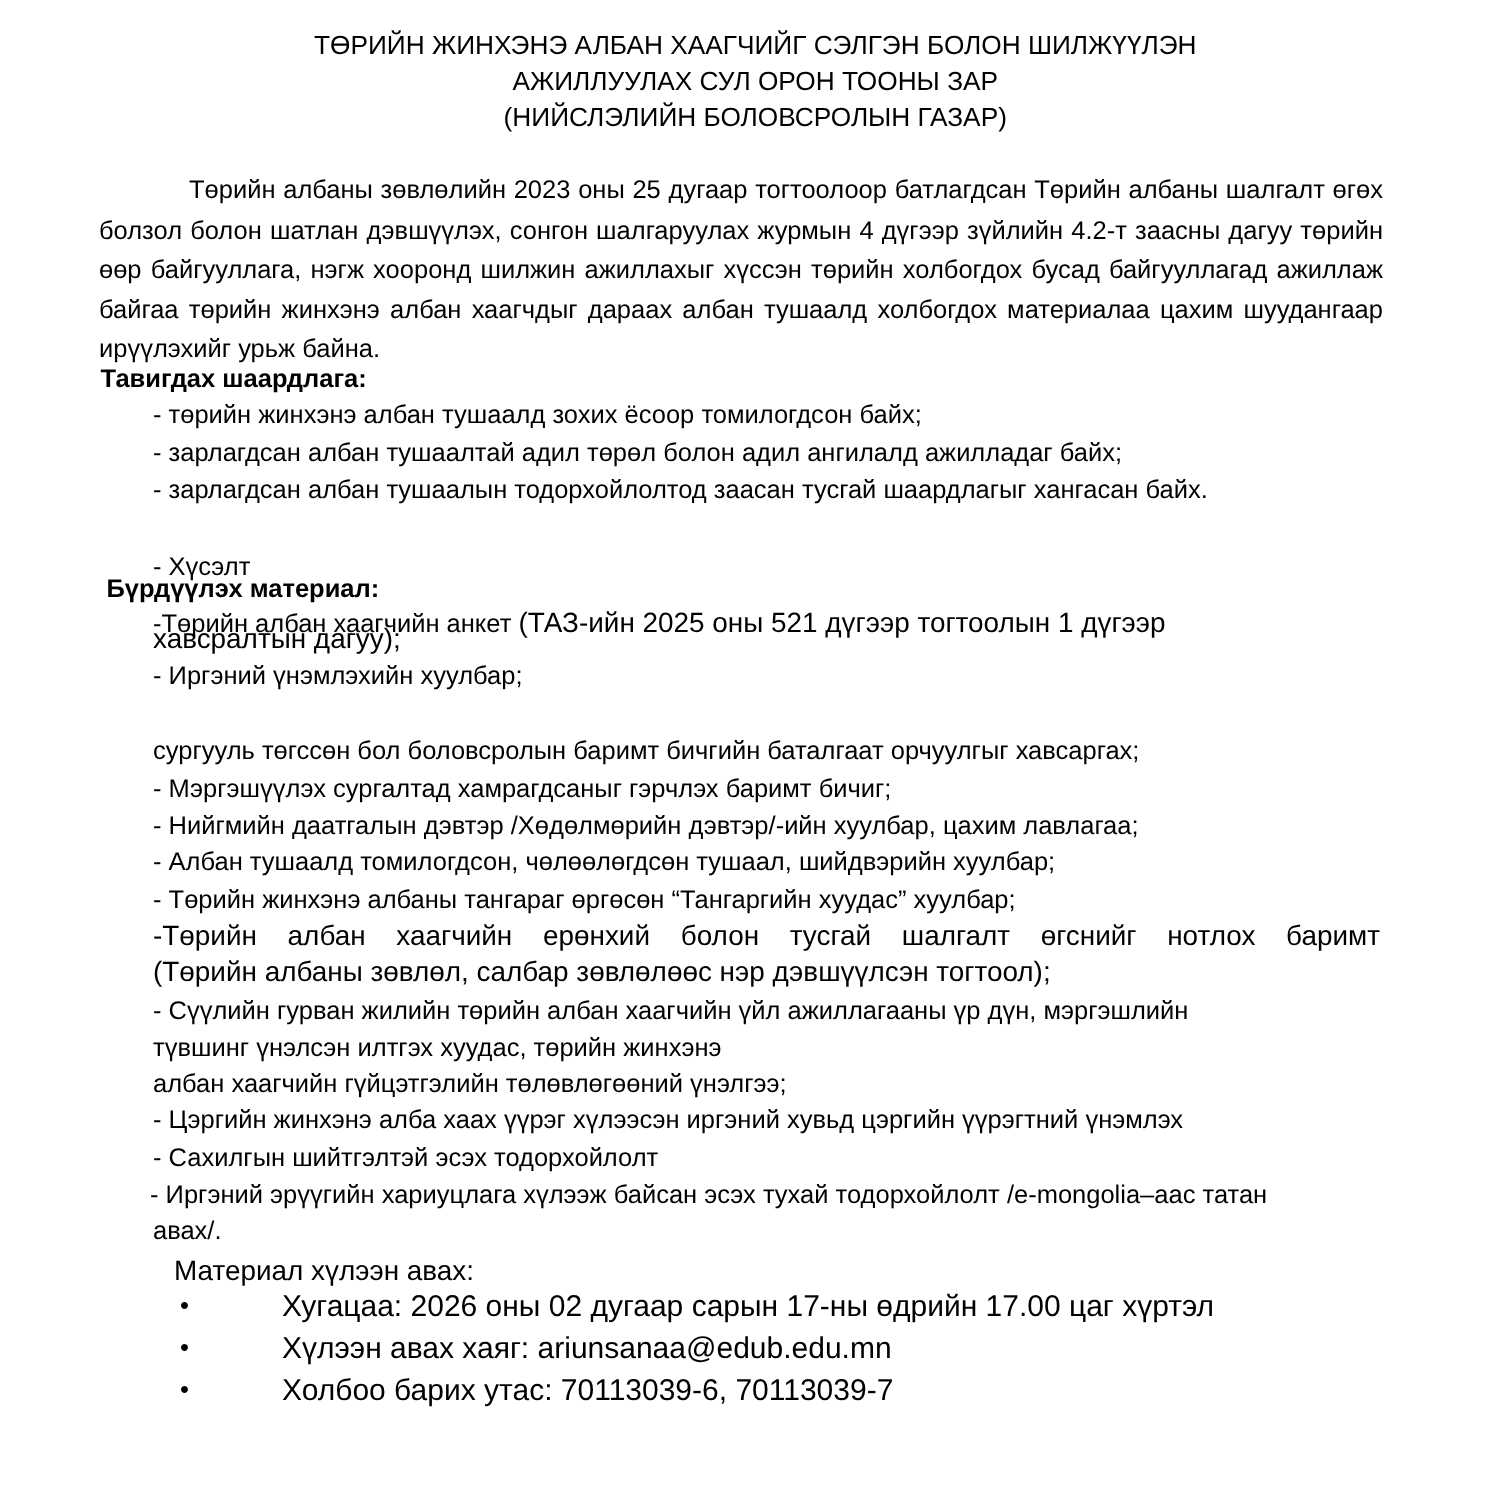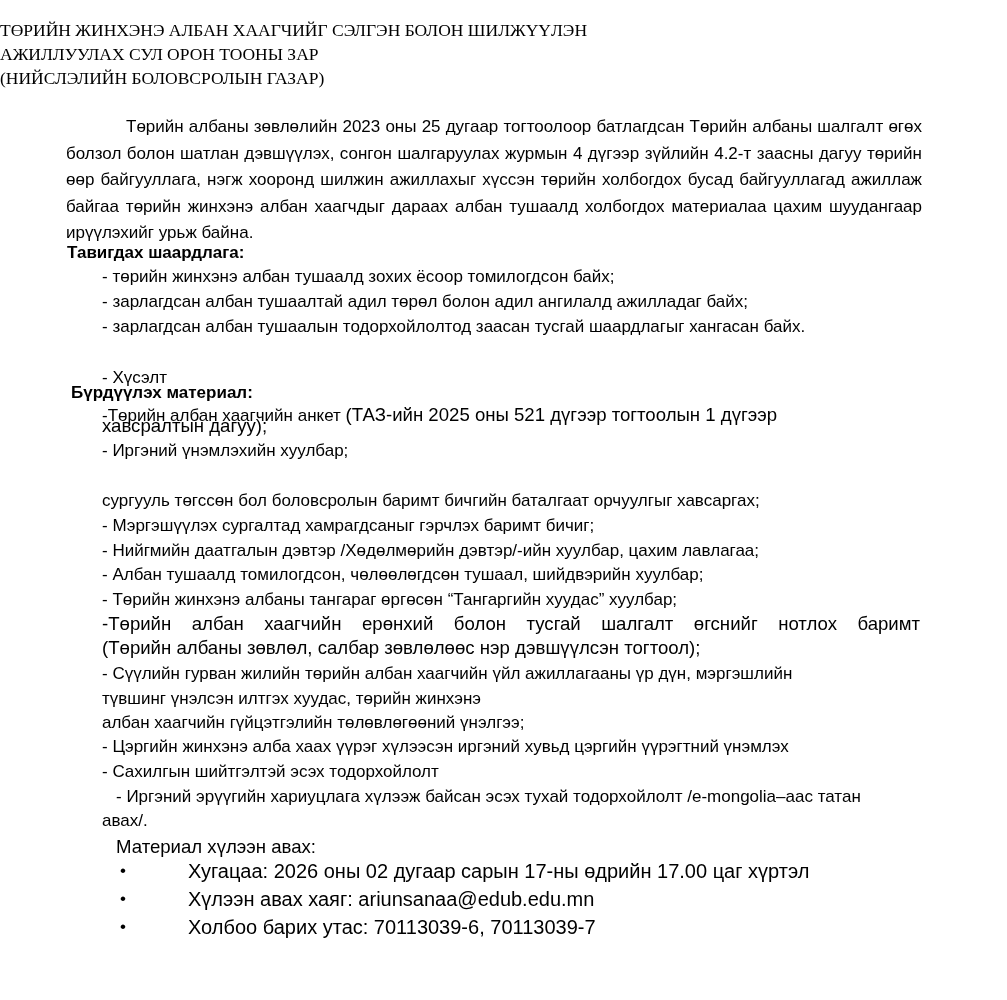--- a/index.html
+++ b/index.html
@@ -1,18 +1,18 @@
 <!DOCTYPE html>
 <html><head>
   <meta charset="utf-8">
   <style>
     html, body { margin: 0; padding: 0; background: #ffffff; }
     body { width: 1007px; height: 1000px; overflow: hidden; color: #000; font-family: "Liberation Sans", sans-serif; }
     .page { position: relative; width: 1007px; height: 1000px; }
-    .title { position: absolute; left: 0; width: 1007px; top: 18px; font-size: 17.5px; line-height: 24px; font-family: Liberation Serif, serif; }
+    .title { position: absolute; left: 0; width: 1007px; top: 18px; text-align: center; font-size: 17.5px; line-height: 24px; }
     .title div { white-space: nowrap; }
     .intro { position: absolute; left: 66px; width: 856px; top: 114px; font-size: 17px; line-height: 26.5px; text-align: justify; text-align-last: left; }
     .intro .indent { display: inline-block; width: 60px; }
     .line { position: absolute; white-space: nowrap; font-size: 17px; line-height: 22px; }
     .bold { font-weight: bold; }
     .big { font-size: 18.6px; }
     .justify { text-align: justify; text-align-last: justify; white-space: normal; }
     .bullet-dot { position: absolute; left: 120px; font-size: 17px; }
     .bullet-text { position: absolute; left: 188px; white-space: nowrap; font-size: 20px; }
   </style>
@@ -44,21 +44,21 @@
   <div class="line" style="left:102px; top:540px;">- Нийгмийн даатгалын дэвтэр /Хөдөлмөрийн дэвтэр/-ийн хуулбар, цахим лавлагаа;</div>
   <div class="line" style="left:102px; top:564px;">- Албан тушаалд томилогдсон, чөлөөлөгдсөн тушаал, шийдвэрийн хуулбар;</div>
   <div class="line" style="left:102px; top:589px;">- Төрийн жинхэнэ албаны тангараг өргөсөн “Тангаргийн хуудас” хуулбар;</div>
   <div class="line big justify" style="left:102px; top:613px; width:818px;">-Төрийн албан хаагчийн ерөнхий болон тусгай шалгалт өгснийг нотлох баримт</div>
   <div class="line big" style="left:102px; top:637px;">(Төрийн албаны зөвлөл, салбар зөвлөлөөс нэр дэвшүүлсэн тогтоол);</div>
   <div class="line" style="left:102px; top:663px;">- Сүүлийн гурван жилийн төрийн албан хаагчийн үйл ажиллагааны үр дүн, мэргэшлийн</div>
   <div class="line" style="left:102px; top:688px;">түвшинг үнэлсэн илтгэх хуудас, төрийн жинхэнэ</div>
   <div class="line" style="left:102px; top:712px;">албан хаагчийн гүйцэтгэлийн төлөвлөгөөний үнэлгээ;</div>
   <div class="line" style="left:102px; top:736px;">- Цэргийн жинхэнэ алба хаах үүрэг хүлээсэн иргэний хувьд цэргийн үүрэгтний үнэмлэх</div>
   <div class="line" style="left:102px; top:761px;">- Сахилгын шийтгэлтэй эсэх тодорхойлолт</div>
-  <div class="line" style="left:116px; top:786px;">- Иргэний эрүүгийн хариуцлага хүлээж байсан эсэх тухай тодорхойлолт /e-mongolia–аас татан</div>
+  <div class="line" style="left:100px; top:786px;">- Иргэний эрүүгийн хариуцлага хүлээж байсан эсэх тухай тодорхойлолт /e-mongolia–аас татан</div>
   <div class="line" style="left:102px; top:810px;text-align:center;">авах/.</div>
 
   <div class="line big" style="left:116px; top:836px;">Материал хүлээн авах:</div>
 
   <div class="bullet-dot" style="top:861px;">•</div>
   <div class="bullet-text" style="top:860px;">Хугацаа: 2026 оны 02 дугаар сарын 17-ны өдрийн 17.00 цаг хүртэл</div>
 
   <div class="bullet-dot" style="top:889px;">•</div>
   <div class="bullet-text" style="top:888px;text-align:center;">Хүлээн авах хаяг: ariunsanaa@edub.edu.mn</div>
 

